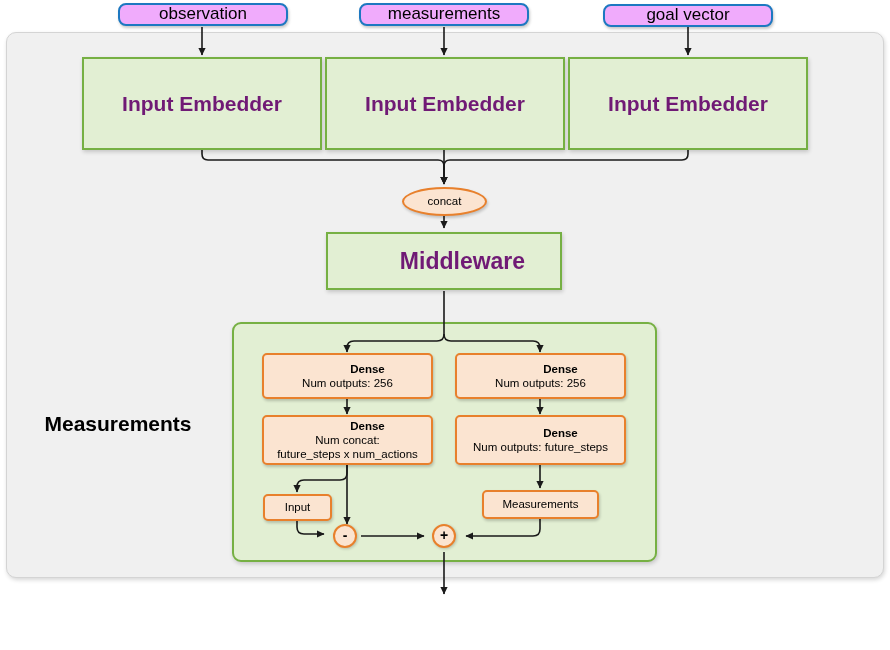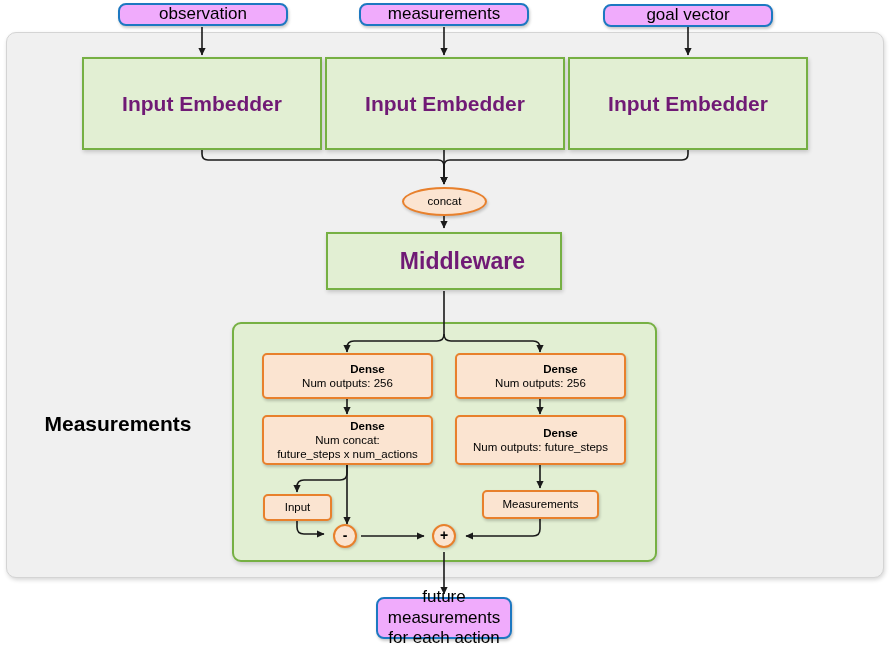--- a/index.html
+++ b/index.html
@@ -218,18 +218,14 @@
     <span class="ttl">Dense</span>
     <span>Num outputs: future_steps</span>
   </div>
   <div class="node orange-box" style="left:482px; top:490px; width:117px; height:29px;">
     <span>Measurements</span>
   </div>
   <div class="node op-circle" style="left:432px; top:524px; width:24px; height:24px;">
     <span>+</span>
   </div>
 
-  <div class="node io-box" style="left:376px; top:597px; width:136px; height:42px;">
-    <span>future measurements</span>
-    <span>for each action</span>
-  </div>
 
 </div>
 
 </body></html>

